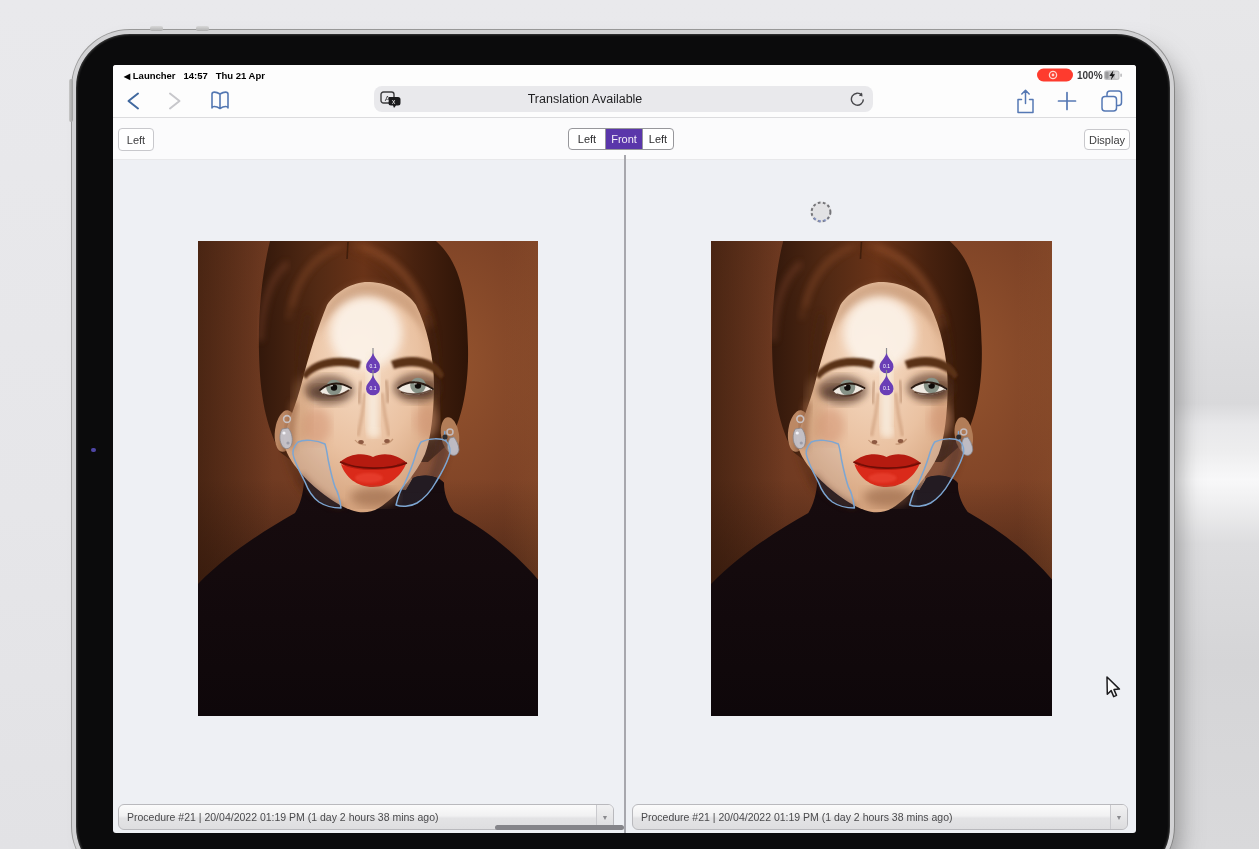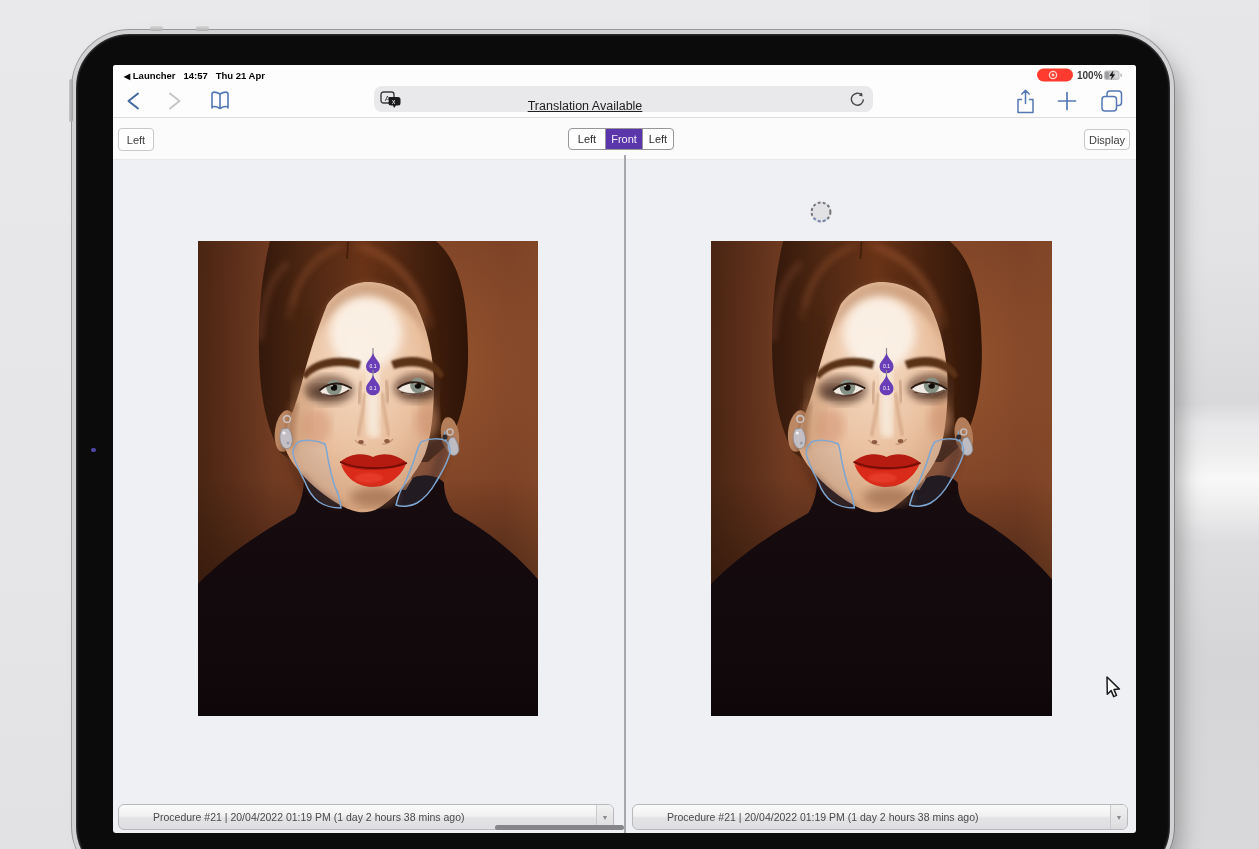--- a/index.html
+++ b/index.html
@@ -18,33 +18,33 @@
   }
   #screen{left:113px;top:65px;width:1023px;height:768px;border-radius:3px;background:#eef0f4;overflow:hidden;}
   
   .topbtn{top:26px;height:5px;background:linear-gradient(180deg,#d8d8d8,#aeaeae);border-radius:2px;}
   #sidebtn{left:69px;top:79px;width:4px;height:43px;background:linear-gradient(90deg,#c8c8c8,#9f9f9f);border-radius:2px;}
   
   #chrome{left:0;top:0;width:1023px;height:52px;background:#fdfdfd;}
   #appbar{left:0;top:52px;width:1023px;height:43px;background:#fbfbfc;border-top:1px solid #dcdcde;border-bottom:1px solid #e8e8ea;box-sizing:border-box;}
   #status{left:11px;top:5px;font-size:9.5px;font-weight:700;color:#000;}
   #urlbar{left:261px;top:21px;width:499px;height:26px;border-radius:8px;background:#e9e9ec;}
-  #urltext{left:0;top:7px;width:422px;height:26px;line-height:26px;text-align:center;font-size:12.5px;color:#1f1f21;text-decoration:underline;}
+  #urltext{left:0;top:0;width:422px;height:26px;line-height:26px;text-align:center;font-size:12.5px;color:#1f1f21;}
   .btn{background:#fff;border:1px solid #c8c8cc;border-radius:4px;font-size:11px;color:#3c3c3e;
        display:flex;align-items:center;justify-content:center;box-sizing:border-box;}
   #seg{left:455px;top:63px;width:106px;height:22px;border:1px solid #97979b;border-radius:4px;background:#fff;
        display:flex;box-sizing:border-box;overflow:hidden;font-size:11px;color:#2b2b2d;}
   #seg div{display:flex;align-items:center;justify-content:center;}
   #seg .sel{background:#5a36aa;color:#f3eef9;}
   #seg .b{border-left:1px solid #97979b;border-right:1px solid #97979b;box-sizing:border-box;}
   #divider{left:511px;top:90px;width:1.5px;height:678px;background:#a7a7ad;}
   .photo{top:176px;width:340px;height:475px;}
   .sel-box{top:739px;height:26px;border:1px solid #b9b9bd;border-radius:6px;box-sizing:border-box;
      background:linear-gradient(180deg,#fbfbfb 0%,#f1f1f2 45%,#e3e3e5 55%,#dedee0 100%);
-     font-size:10.5px;color:#4a4a4c;display:flex;align-items:center;overflow:hidden;padding-left:26px;}
+     font-size:10.5px;color:#4a4a4c;display:flex;align-items:center;overflow:hidden;}
   .sel-box span{padding-left:8px;white-space:nowrap;}
   .cap{position:absolute;right:0;top:0;width:16px;height:24px;border-left:1px solid #cacace;
      background:linear-gradient(180deg,#f1f1f2,#dcdcde);display:flex;align-items:center;justify-content:center;
      color:#8a8a8e;font-size:7px;}
   #scrollbar{left:382px;top:760px;width:129px;height:4.5px;border-radius:2.5px;background:#85858a;}
 </style>
 </head>
 <body>
   <div class="abs" id="rband"></div>
   <div class="abs" id="frame"></div>

